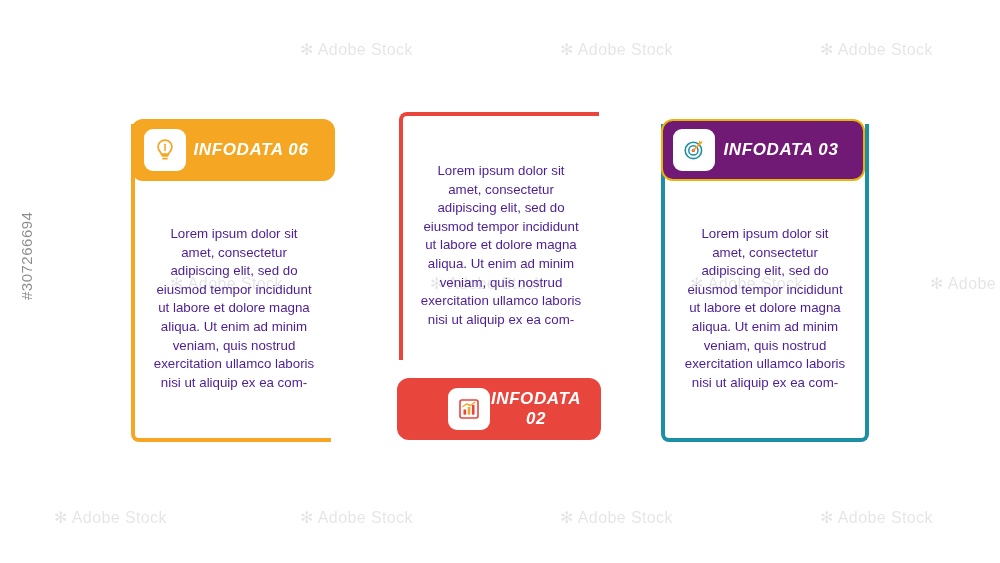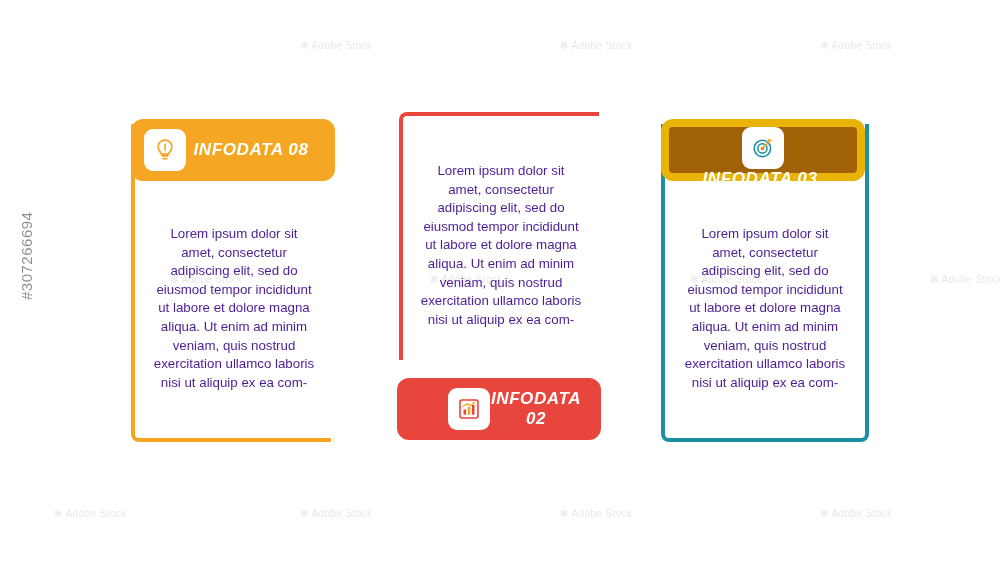--- a/index.html
+++ b/index.html
@@ -24,21 +24,21 @@
   .wm-layer {
     position: absolute;
     inset: 0;
     pointer-events: none;
     z-index: 5;
   }
   .wm {
     position: absolute;
     color: #000;
     opacity: 0.10;
-    font-size: 10px;
+    font-size: 16px;
     letter-spacing: 0.4px;
     white-space: nowrap;
     font-family: "Liberation Sans", sans-serif;
   }
   .wm-id {
     position: absolute;
     left: 18px;
     top: 300px;
     transform: rotate(-90deg);
     transform-origin: left top;
@@ -158,23 +158,22 @@
     border-right: 4px solid #1d8fa5;
     border-top: 0;
     border-bottom-left-radius: 8px;
     border-bottom-right-radius: 8px;
   }
   #pill3 {
     left: 661px;
     top: 119px;
     width: 204px;
     height: 62px;
-    background: #a16207;
-    border: 8px solid #eab308;
-    flex-direction: column;
+    background: #701a75;
+    border: 2px solid #eab308;
   }
   #para3 {
     left: 683px;
     top: 225px;
     width: 164px;
   }
 
   .svg-icon { display: block; }
 </style>
 </head>
@@ -186,21 +185,21 @@
 
   <div class="pill" id="pill1">
     <span class="icon-box">
       <svg class="svg-icon" width="26" height="26" viewBox="0 0 26 26">
         <path d="M13 3.2c-4.0 0-6.9 3.1-6.9 6.8 0 2.3 1.1 3.9 2.2 5.1.6.7 1.0 1.3 1.1 2.0h7.2c.1-.7.5-1.3 1.1-2.0 1.1-1.2 2.2-2.8 2.2-5.1 0-3.7-2.9-6.8-6.9-6.8z" fill="none" stroke="#f5a623" stroke-width="1.7"></path>
         <rect x="9.3" y="18.0" width="7.4" height="1.7" rx="0.8" fill="#f5a623"></rect>
         <rect x="10.2" y="20.8" width="5.6" height="1.7" rx="0.8" fill="#f5a623"></rect>
         <path d="M13 7.2v6.4" stroke="#f5a623" stroke-width="1.5" fill="none" stroke-linecap="round"></path>
       </svg>
     </span>
-    <span class="pill-title">INFODATA 08</span>
+    <span class="pill-title">INFODATA 06</span>
   </div>
 
   <div class="para" id="para1">Lorem ipsum dolor sit amet, consectetur adipiscing elit, sed do eiusmod tempor incididunt ut labore et dolore magna aliqua. Ut enim ad minim veniam, quis nostrud exercitation ullamco laboris nisi ut aliquip ex ea com-</div>
 
   <div class="frame" id="frame2"></div>
 
   <div class="pill" id="pill2">
     <span class="icon-box">
       <svg class="svg-icon" width="26" height="26" viewBox="0 0 26 26">
         <rect x="4" y="4" width="18" height="18" rx="2" fill="none" stroke="#e8453c" stroke-width="1.6"></rect>

